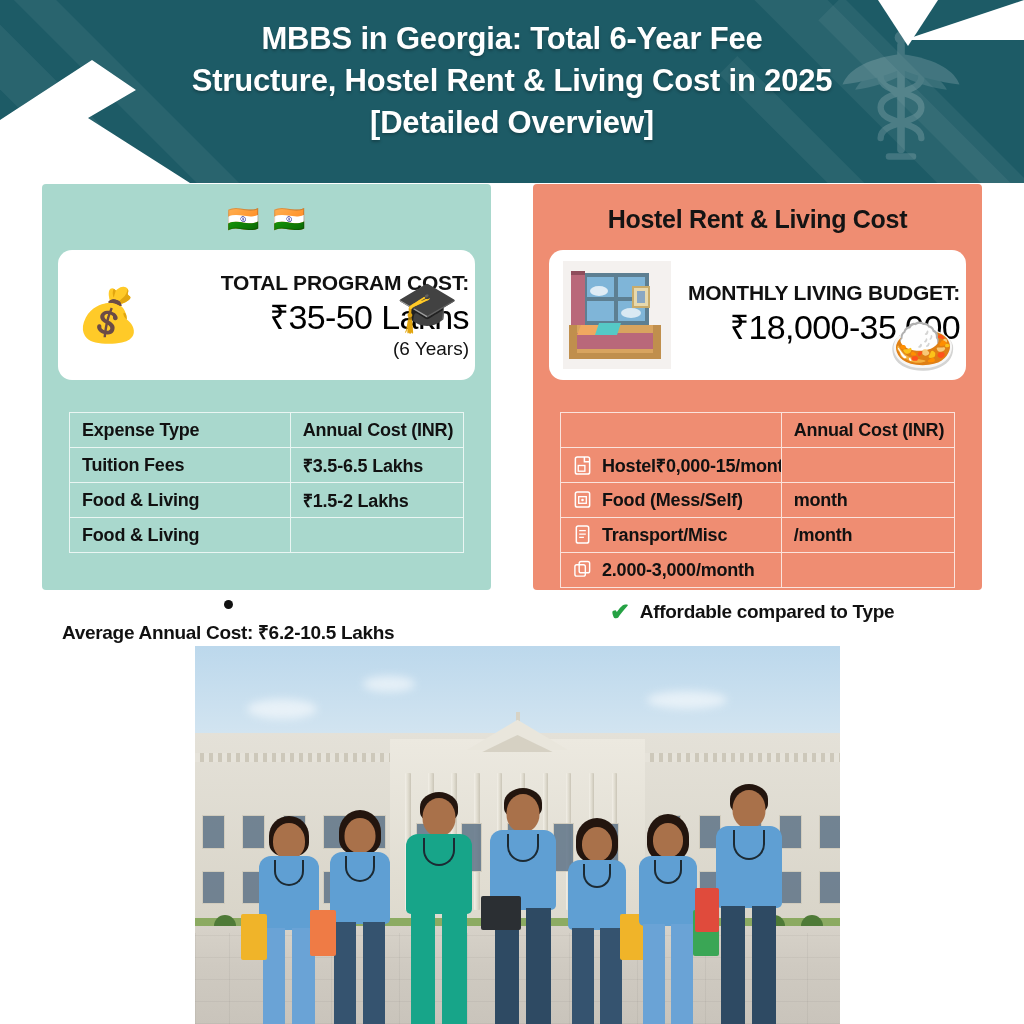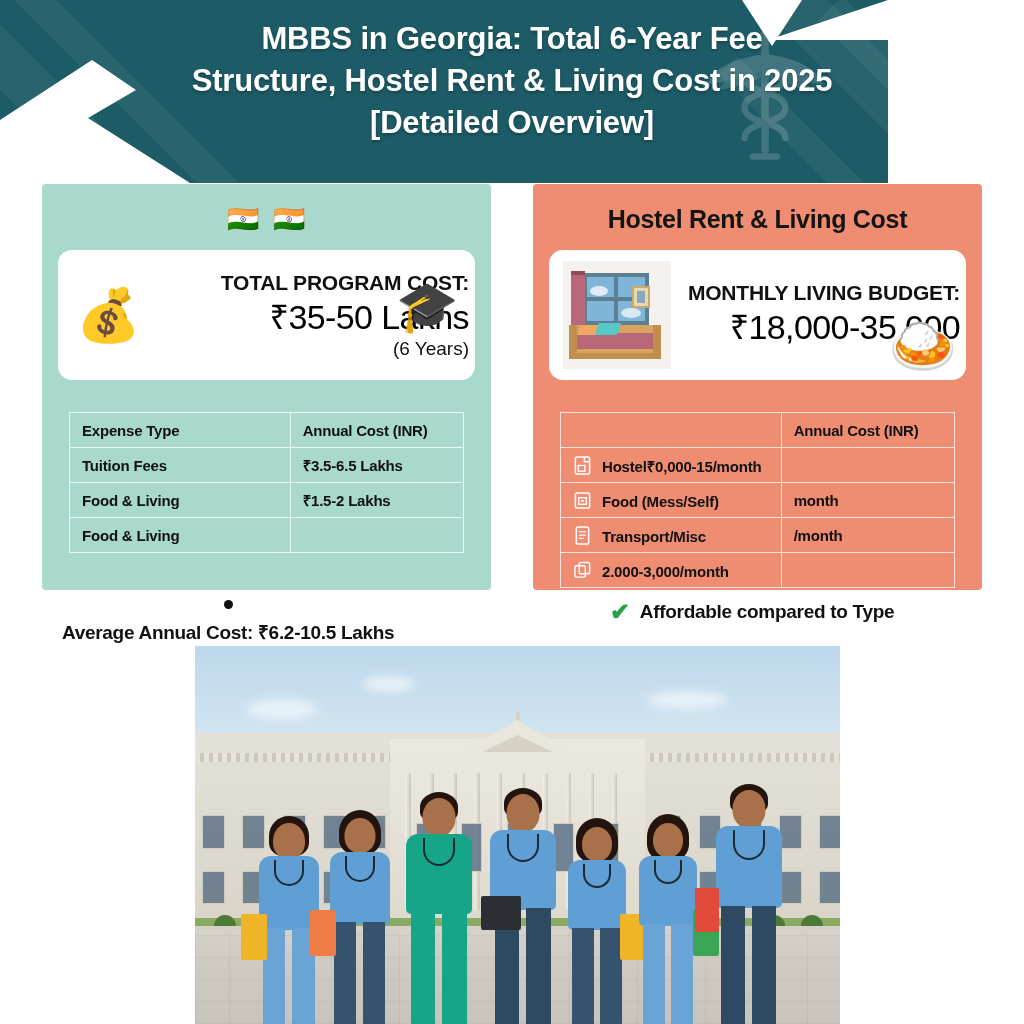--- a/index.html
+++ b/index.html
@@ -6,21 +6,21 @@
   html, body {
     width: 1024px; height: 1024px;
     background: #ffffff;
     font-family: "Liberation Sans", sans-serif;
     overflow: hidden;
   }
   #page { position: relative; width: 1024px; height: 1024px; background:#fff; }
 
   
   .header {
-    position: absolute; left: 0; top: 0; width: 888px; height: 183px;
+    position: absolute; left: 0; top: 0; width: 1024px; height: 183px;
     background: #1d5b66;
     overflow: hidden;
     clip-path: polygon(
       0 0, 1024px 0, 1024px 183px,
       190px 183px, 88px 118px, 136px 90px, 92px 60px, 0 120px
     );
   }
   .hdr-notch {
     position: absolute; background: #ffffff;
   }
@@ -97,21 +97,21 @@
   .room { width: 108px; height: 108px; margin-left: 14px; flex: none; }
 
   
   .tbl {
     position: absolute; left: 27px; right: 27px; top: 228px;
     border-collapse: collapse; width: calc(100% - 54px);
     table-layout: fixed;
   }
   .tbl td {
     height: 35px; padding: 0 12px; vertical-align: middle;
-    font-size: 15px; font-weight: bold; color: #111;
+    font-size: 18px; font-weight: bold; color: #111;
     letter-spacing: -0.2px; white-space: nowrap; overflow: hidden;
   }
   .card-left .tbl td  { border: 1px solid #eaf6f3; }
   .card-right .tbl td { border: 1px solid #fbe3dc; }
   .col-a { width: 56%; }
   .col-b { width: 44%; }
 
   .rowicon {
     display: inline-block; width: 19px; height: 21px; vertical-align: -4px;
     margin-right: 10px;

